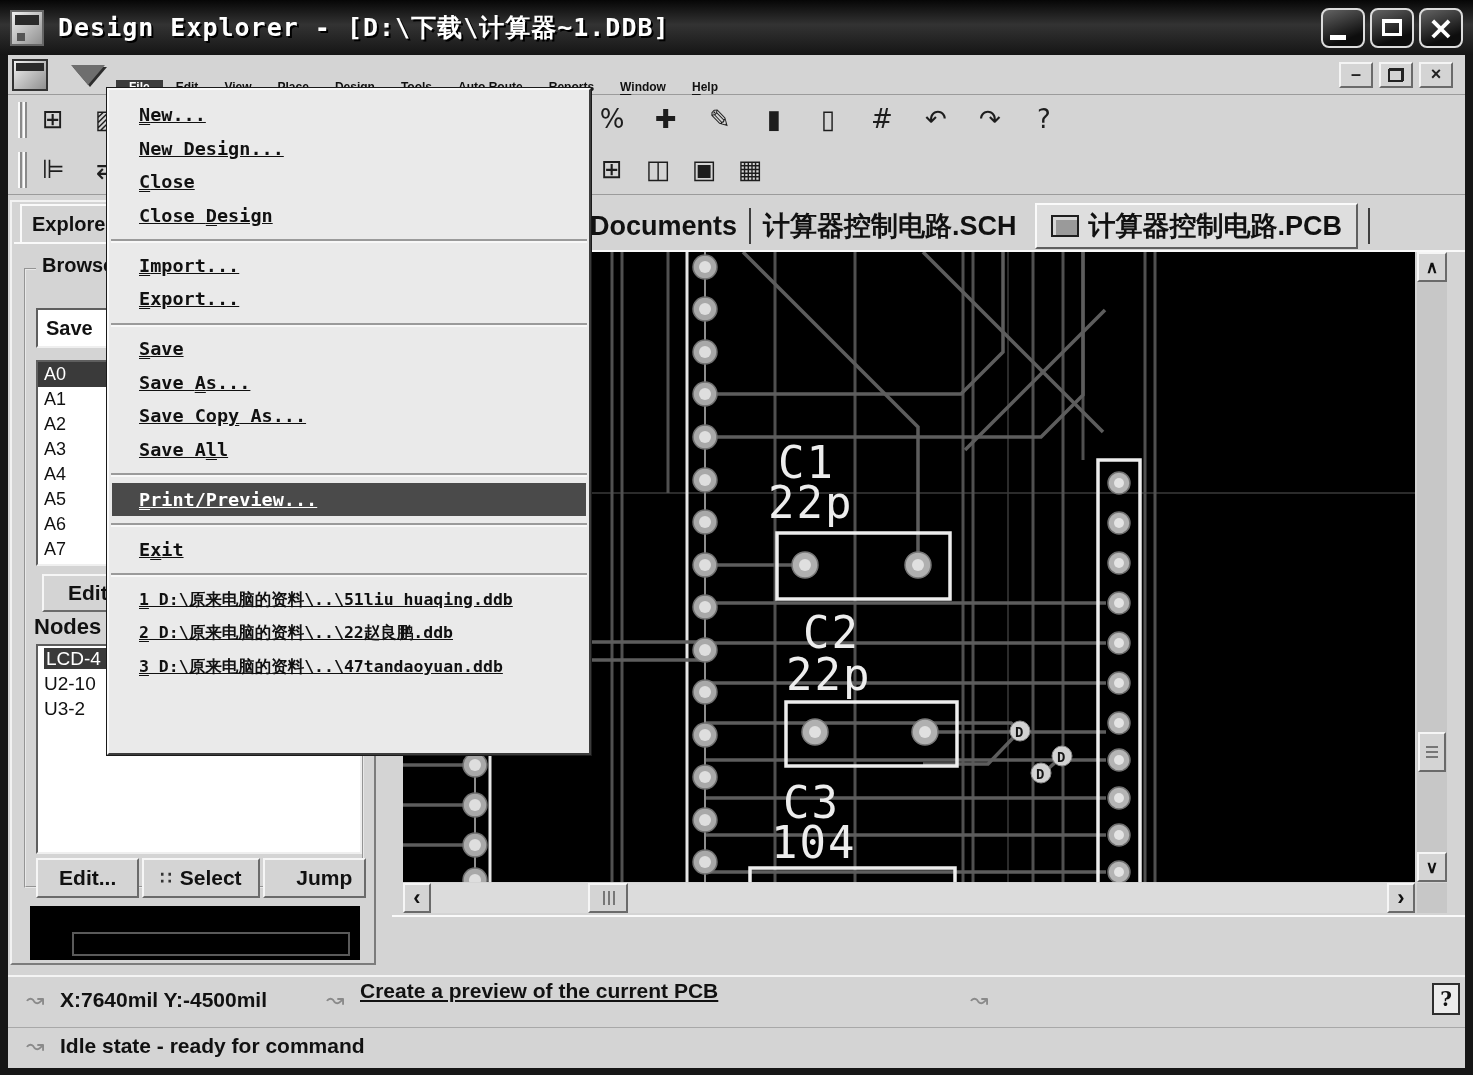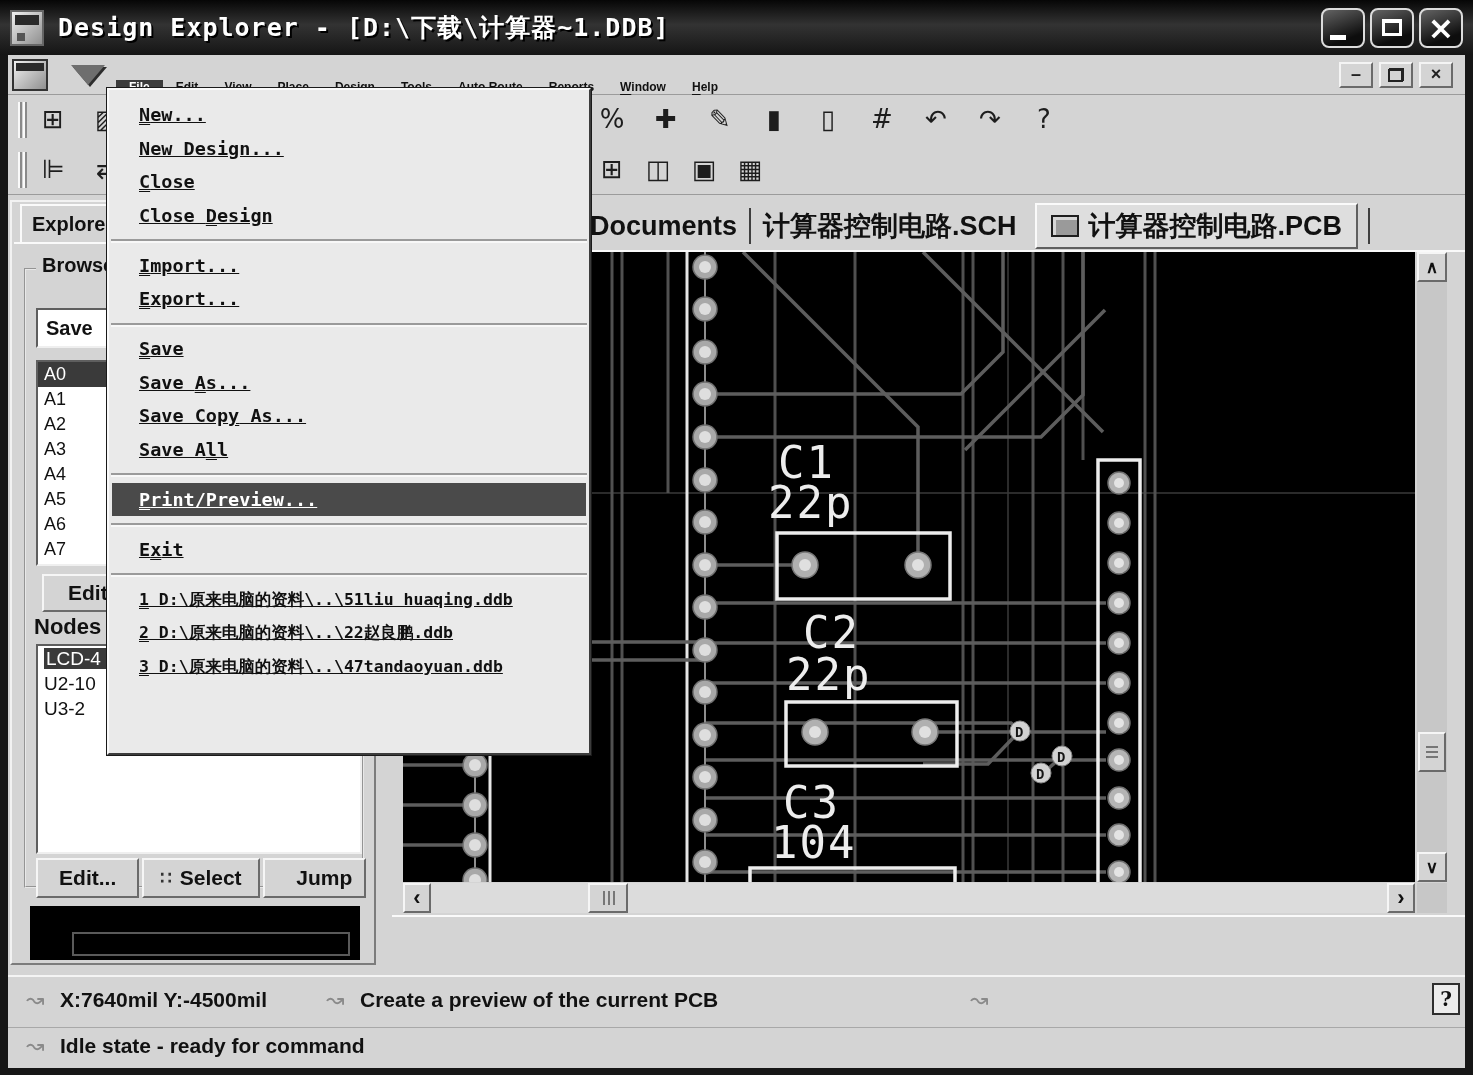--- a/index.html
+++ b/index.html
@@ -541,21 +541,21 @@
       </div>
     <div class="ltab">
         <div class="ltab-in">MultiLayer</div>
       </div>
   </div>
 
   <div class="status1">
     <span class="st-icon" style="left:18px; top:10px;">↝</span>
     <span class="st-item" style="left:52px; top:11px;">X:7640mil Y:-4500mil</span>
     <span class="st-icon" style="left:318px; top:10px;">↝</span>
-    <span class="st-item" style="left:352px; top:11px;">Create a preview of the current PCB</span>
+    <span class="st-item" style="left:352px; top:2px;text-decoration:underline;">Create a preview of the current PCB</span>
     <span class="st-icon" style="left:962px; top:10px;">↝</span>
     <div class="help-box">
         <span>?</span>
       </div>
   </div>
   <div class="status2">
     <span class="st-icon" style="left:18px; top:5px;">↝</span>
     <span class="st-item" style="left:52px; top:6px;">Idle state - ready for command</span>
   </div>
 

